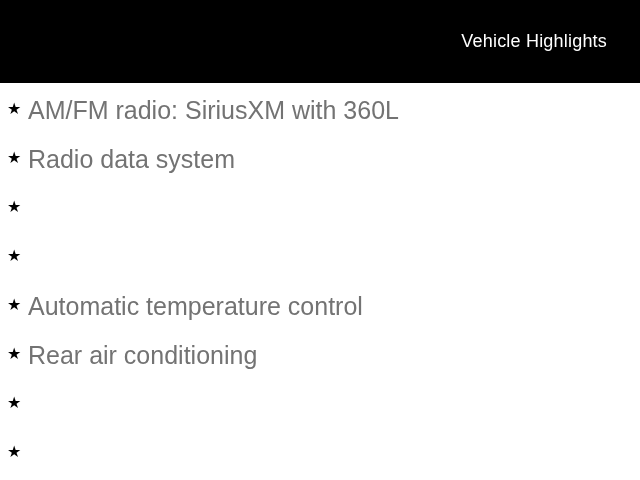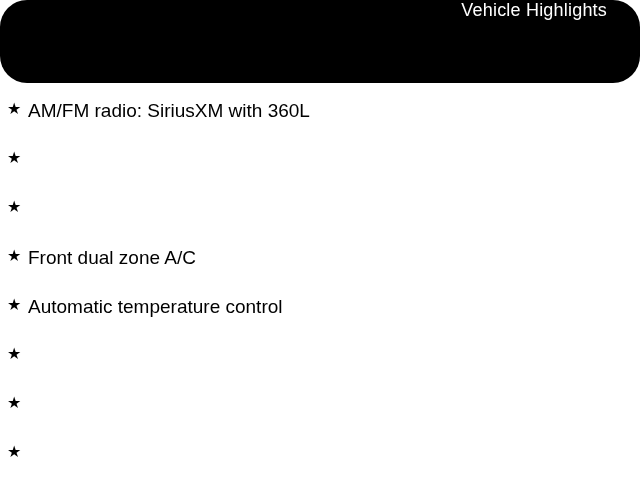--- a/index.html
+++ b/index.html
@@ -17,24 +17,23 @@
     width: 640px;
     height: 480px;
     background: #ffffff;
   }
   .header {
     box-sizing: border-box;
     width: 640px;
     height: 83px;
     background: #000000;
     display: flex;
-    align-items: flex-start;
+    align-items: center;
     justify-content: flex-end;
     padding-right: 33px;
-    border-radius: 27px;
   }
   .header-title {
     margin: 0;
     color: #ffffff;
     font-size: 18px;
     font-weight: 400;
     letter-spacing: 0.2px;
   }
   .feature-list {
     padding-top: 3px;
@@ -49,22 +48,22 @@
     width: 21px;
     margin-left: 7px;
     font-size: 16px;
     line-height: 1;
     color: #000000;
     position: relative;
     top: -2px;
     flex: 0 0 auto;
   }
   .feature-label {
-    font-size: 19px;
-    color: #000000;
+    font-size: 25px;
+    color: #737373;
     line-height: 1;
   }
 </style>
 </head>
 <body>
 
 <div class="page">
 
   <header class="header">
     <h1 class="header-title">Vehicle Highlights</h1>
@@ -72,38 +71,39 @@
 
   <div class="feature-list">
 
     <div class="feature-item">
       <span class="star">★</span>
       <span class="feature-label">AM/FM radio: SiriusXM with 360L</span>
     </div>
 
     <div class="feature-item">
       <span class="star">★</span>
+      <span class="feature-label">Radio data system</span>
     </div>
 
     <div class="feature-item">
       <span class="star">★</span>
     </div>
 
     <div class="feature-item">
       <span class="star">★</span>
-      <span class="feature-label">Front dual zone A/C</span>
     </div>
 
     <div class="feature-item">
       <span class="star">★</span>
       <span class="feature-label">Automatic temperature control</span>
     </div>
 
     <div class="feature-item">
       <span class="star">★</span>
+      <span class="feature-label">Rear air conditioning</span>
     </div>
 
     <div class="feature-item">
       <span class="star">★</span>
     </div>
 
     <div class="feature-item">
       <span class="star">★</span>
     </div>
 

